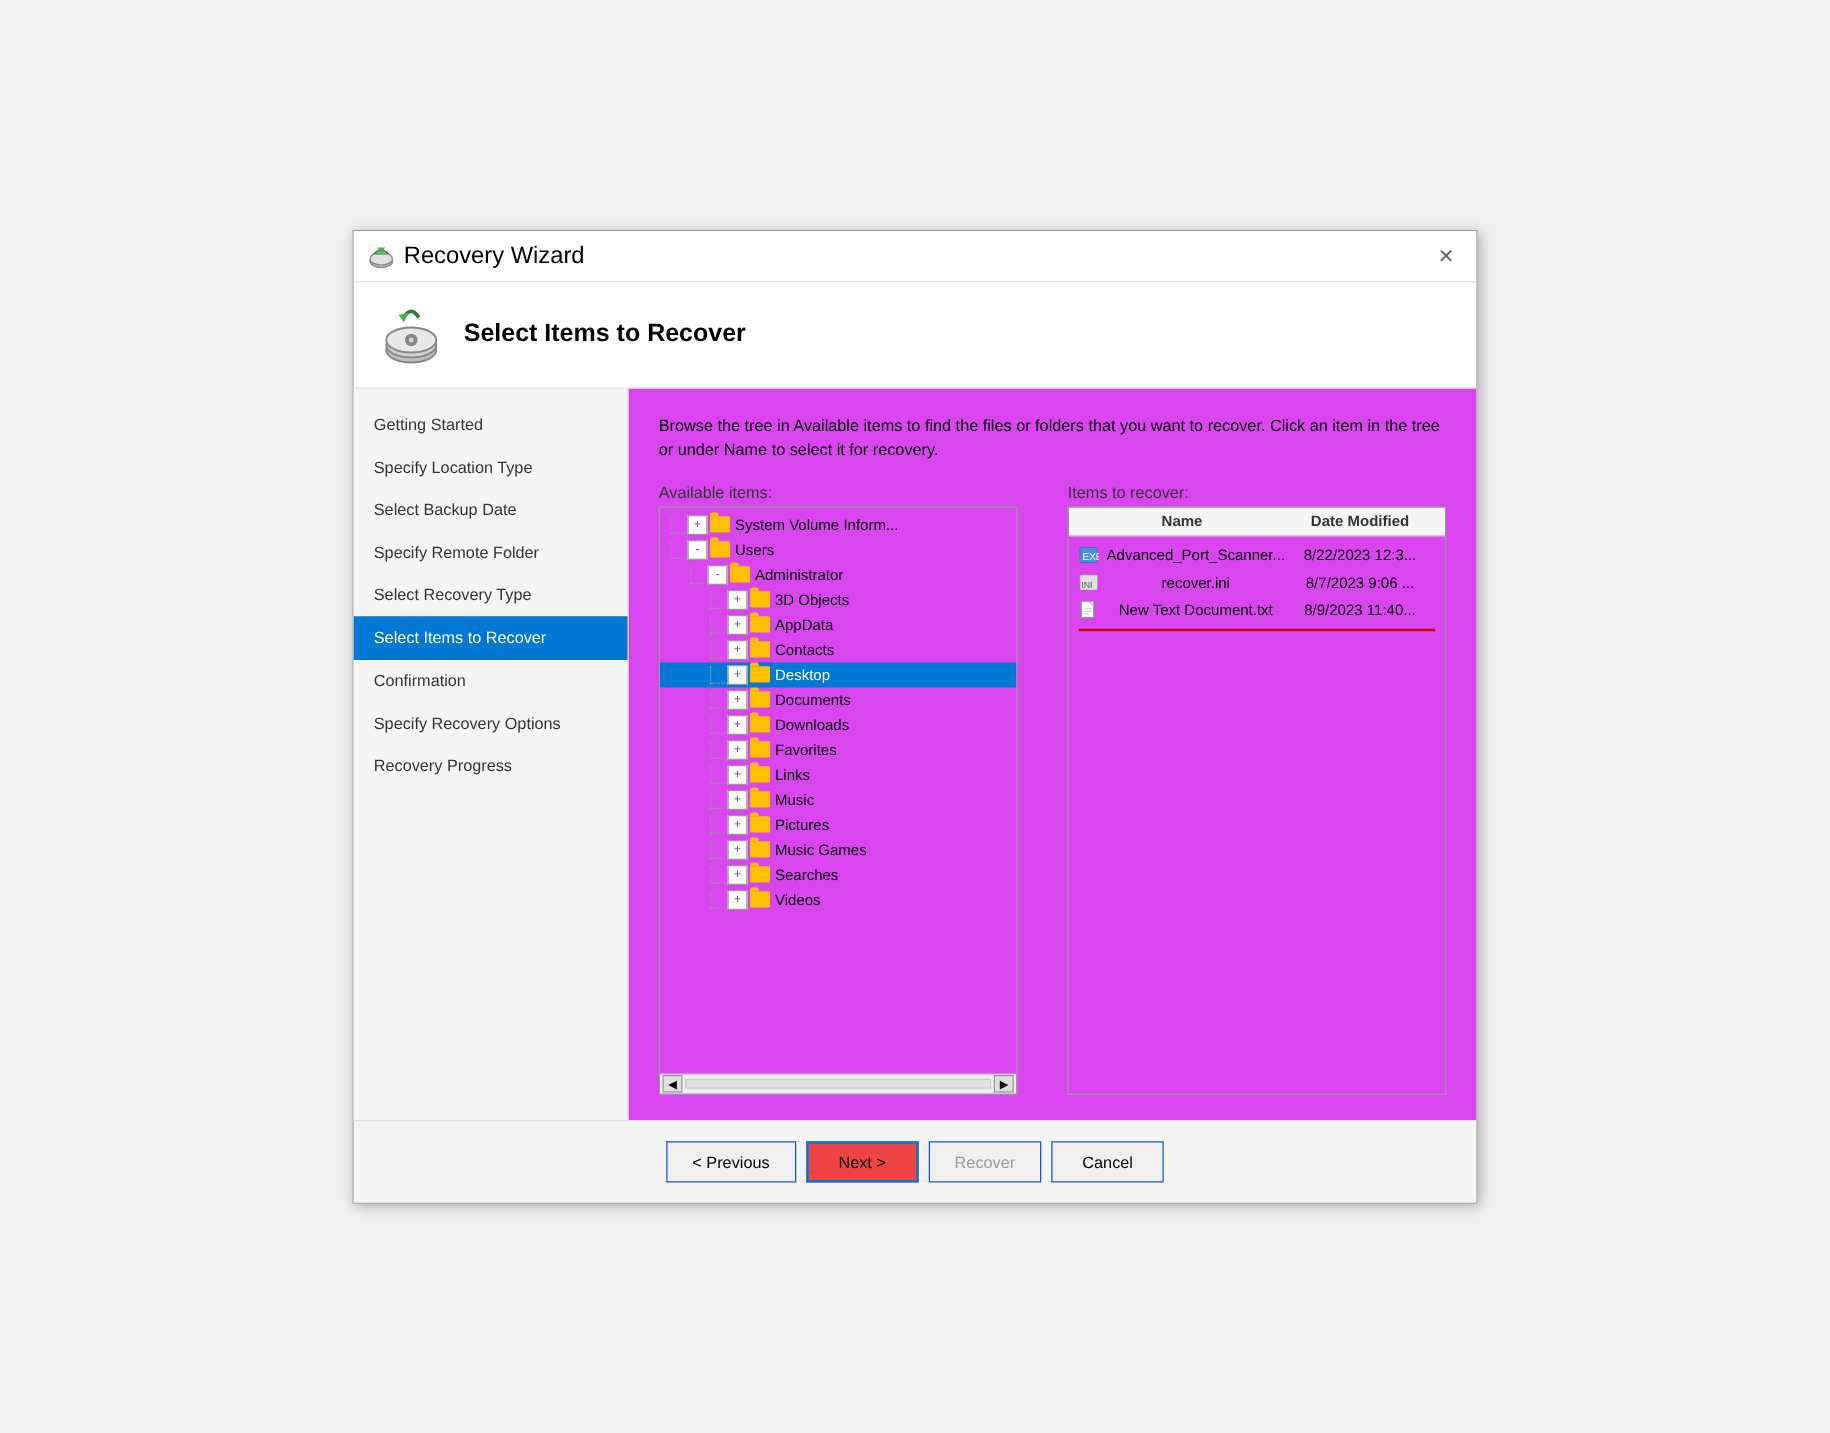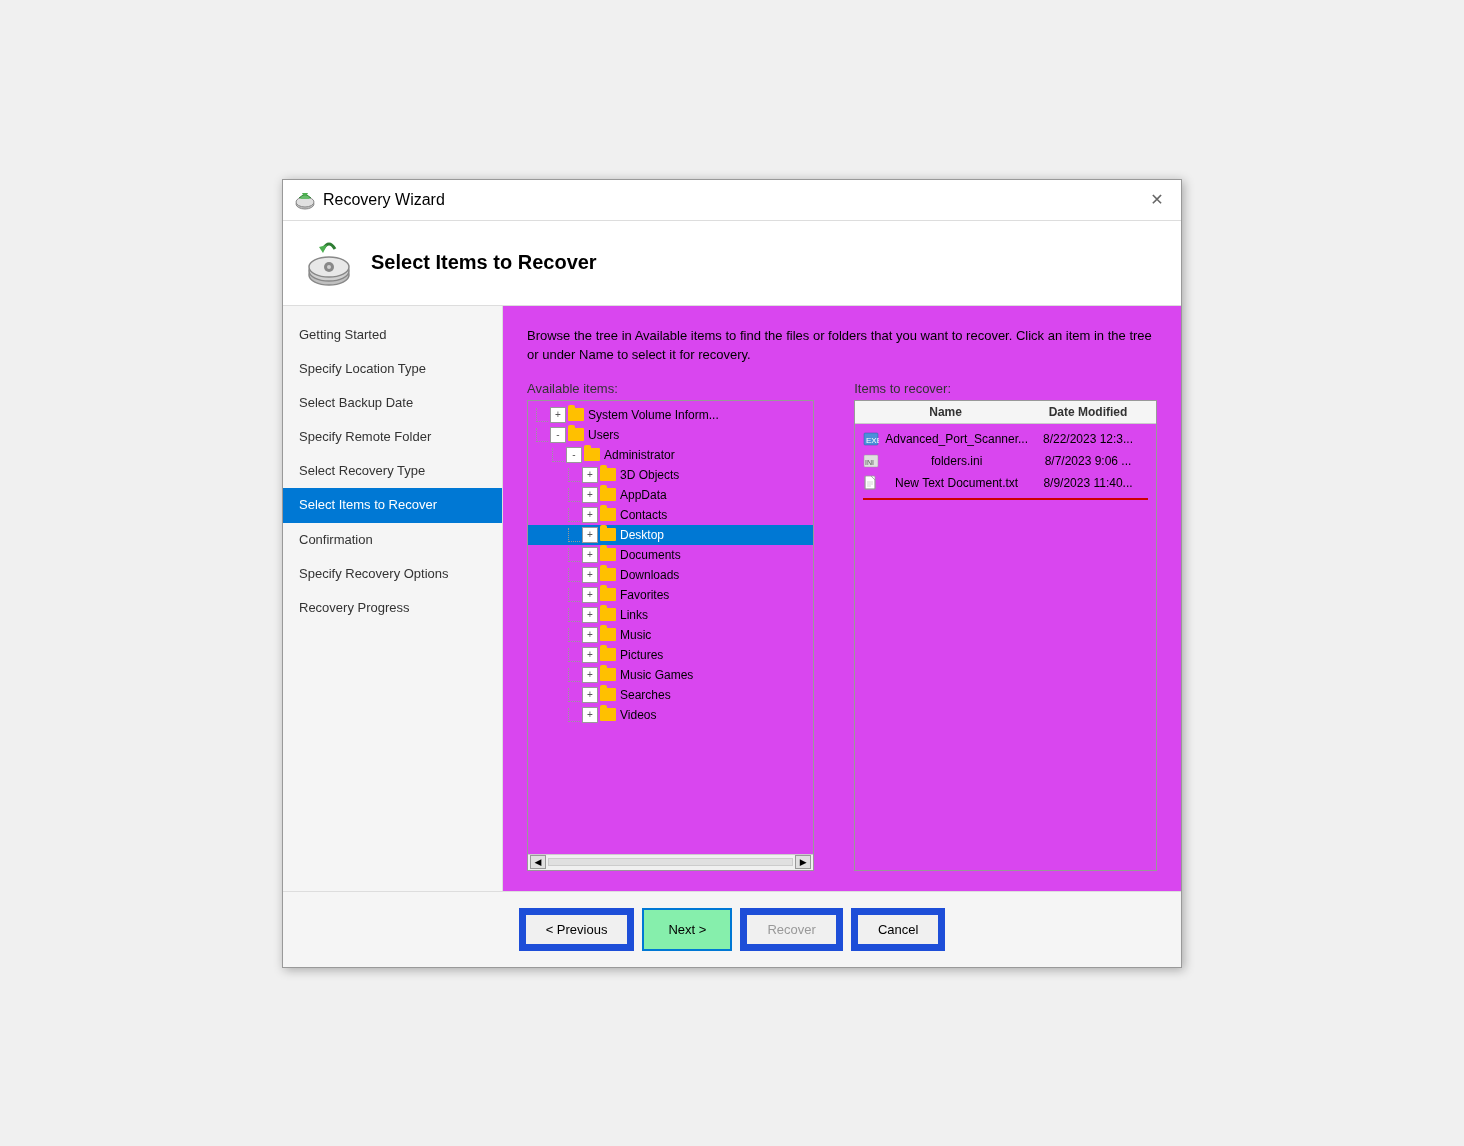--- a/index.html
+++ b/index.html
@@ -25,21 +25,21 @@
       justify-content: space-between;
       padding: 8px 12px;
       border-bottom: 1px solid #ddd;
     }
     .title-bar-left {
       display: flex;
       align-items: center;
       gap: 8px;
     }
     .title-bar-text {
-      font-size: 16px;
+      font-size: 19px;
       color: #000;
     }
     .close-btn {
       width: 24px;
       height: 24px;
       display: flex;
       align-items: center;
       justify-content: center;
       cursor: pointer;
       font-size: 16px;
@@ -280,28 +280,28 @@
       border-top: 1px solid #ddd;
       padding: 16px 24px;
       display: flex;
       justify-content: center;
       gap: 8px;
     }
     .btn {
       padding: 7px 20px;
       font-size: 13px;
       cursor: pointer;
-      border: 7px solid #1d4ed8;
+      border: 1px solid #1d4ed8;
       background: #f0f0f0;
       color: #000;
       min-width: 90px;
     }
     .btn.primary {
       border: 2px solid #0078d4;
-      background: #86efac;
+      background: #ef4444;
     }
     .btn:disabled, .btn.disabled {
       color: #999;
       cursor: default;
       background: #f0f0f0;
       text-align: right;
     }
 
     
     .tree-scroll::-webkit-scrollbar { width: 14px; }
@@ -507,21 +507,21 @@
                   <span class="item-name">Advanced_Port_Scanner...</span>
                   <span class="item-date">8/22/2023 12:3...</span>
                 </div>
                 <div class="item-row">
                   <span class="item-icon">
                     <svg width="16" height="16" viewBox="0 0 16 16">
                       <rect x="1" y="2" width="14" height="12" rx="1" fill="#e0e0e0" stroke="#999" stroke-width="0.5"></rect>
                       <text x="2" y="12" font-size="7" fill="#555" font-family="sans-serif">INI</text>
                     </svg>
                   </span>
-                  <span class="item-name">folders.ini</span>
+                  <span class="item-name">recover.ini</span>
                   <span class="item-date">8/7/2023 9:06 ...</span>
                 </div>
                 <div class="item-row">
                   <span class="item-icon">
                     <svg width="16" height="16" viewBox="0 0 16 16">
                       <rect x="2" y="1" width="10" height="13" rx="1" fill="white" stroke="#999" stroke-width="0.8"></rect>
                       <polyline points="8,1 12,5 12,14 2,14 2,1" fill="none" stroke="#999" stroke-width="0.8"></polyline>
                       <line x1="4" y1="7" x2="10" y2="7" stroke="#ccc" stroke-width="0.8"></line>
                       <line x1="4" y1="9" x2="10" y2="9" stroke="#ccc" stroke-width="0.8"></line>
                       <line x1="4" y1="11" x2="8" y2="11" stroke="#ccc" stroke-width="0.8"></line>

